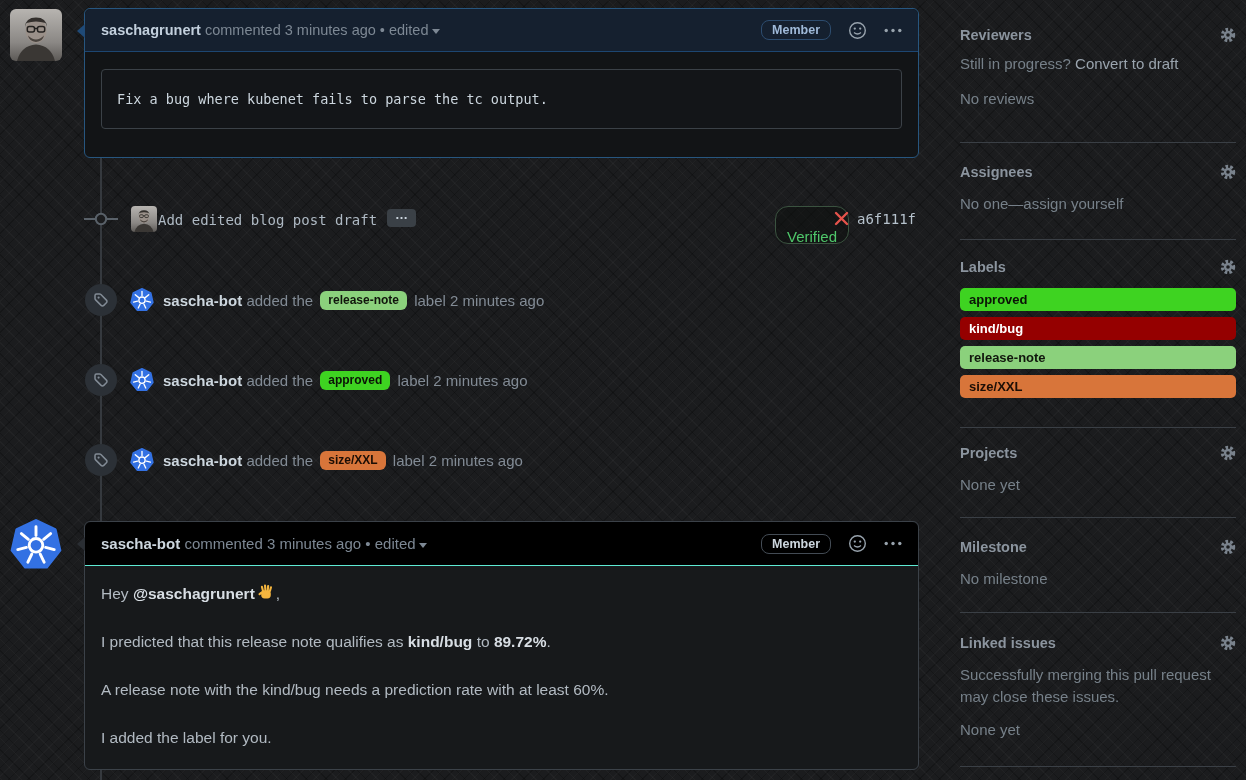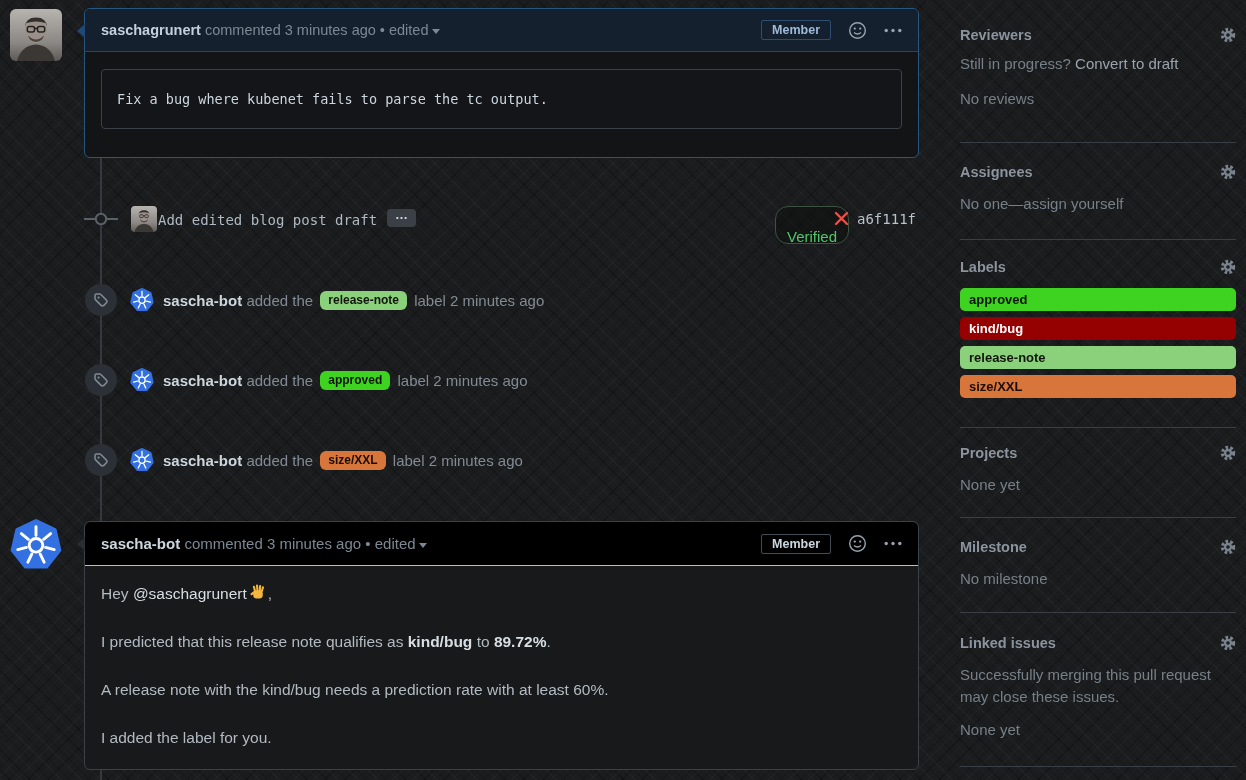--- a/index.html
+++ b/index.html
@@ -25,21 +25,21 @@
   .cbox .chead {
     height:43px; display:flex; align-items:center; gap:16px;
     padding:0 16px; border-top-left-radius:6px; border-top-right-radius:6px; position:relative;
     font-size:14.5px;
   }
   .caret-left { position:absolute; left:-8px; top:15px; width:0; height:0;
     border-top:7px solid transparent; border-bottom:7px solid transparent; }
   .meta { color:#7d8894; }
   .author { font-weight:bold; }
   .spacer { flex:1; }
-  .member-badge { font-size:12.5px; font-weight:bold; padding:2px 10px; border-radius:2px; }
+  .member-badge { font-size:12.5px; font-weight:bold; padding:2px 10px; border-radius:8px; }
   .hdr-icons { display:flex; align-items:center; gap:17px; }
   .caret-down { display:inline-block; width:0; height:0; border-left:4px solid transparent;
     border-right:4px solid transparent; border-top:5px solid #7d8894; margin-left:3px; vertical-align:middle; }
 
   
   .c1 { top:8px; height:150px; border:1px solid #27567f; background:#121416; }
   .c1 .chead { background:#15202f; border-bottom:1px solid #1d4671; }
   .c1 .caret-left { border-right:8px solid #1f4a77; }
   .c1 .author { color:#c2cfdc; }
   .c1 .member-badge { color:#9fb9d8; border:1px solid #2d4c6e; }
@@ -74,21 +74,21 @@
 
   
   .c2 { top:521px; height:249px; border:1px solid #3b4148; background:#17191b; }
   .c2 .chead { background:#000000; border-bottom:1px solid #5eead4; height:44px; font-size:15px; }
   .c2 .caret-left { border-right:8px solid #2a2e33; }
   .c2 .author { color:#ccd6de; }
   .c2 .member-badge { color:#ccd6de; border:1px solid #434b54; }
   .c2 .cbody { padding:16px; font-size:15.5px; color:#b2bac2; }
   .c2 .cbody p { margin:0 0 25px 0; line-height:23px; }
   .c2 b { color:#d8dee4; }
-  .mention { color:#d8dee4; font-weight:normal; text-decoration:none; cursor:pointer; }
+  .mention { color:#d8dee4; font-weight:bold; text-decoration:none; cursor:pointer; }
   .wave { vertical-align:-3px; margin-left:2px; }
 
   
   .big-avatar { position:absolute; width:52px; height:52px; border-radius:6px; overflow:hidden; z-index:2; }
 
   
   .side-sec { position:absolute; left:960px; width:276px; z-index:2; }
   .side-title-row { display:flex; align-items:center; justify-content:space-between; }
   .side-title { font-size:14.5px; font-weight:bold; color:#8b949e; }
   .side-body { font-size:15px; color:#768089; margin-top:13px; line-height:22px; }

